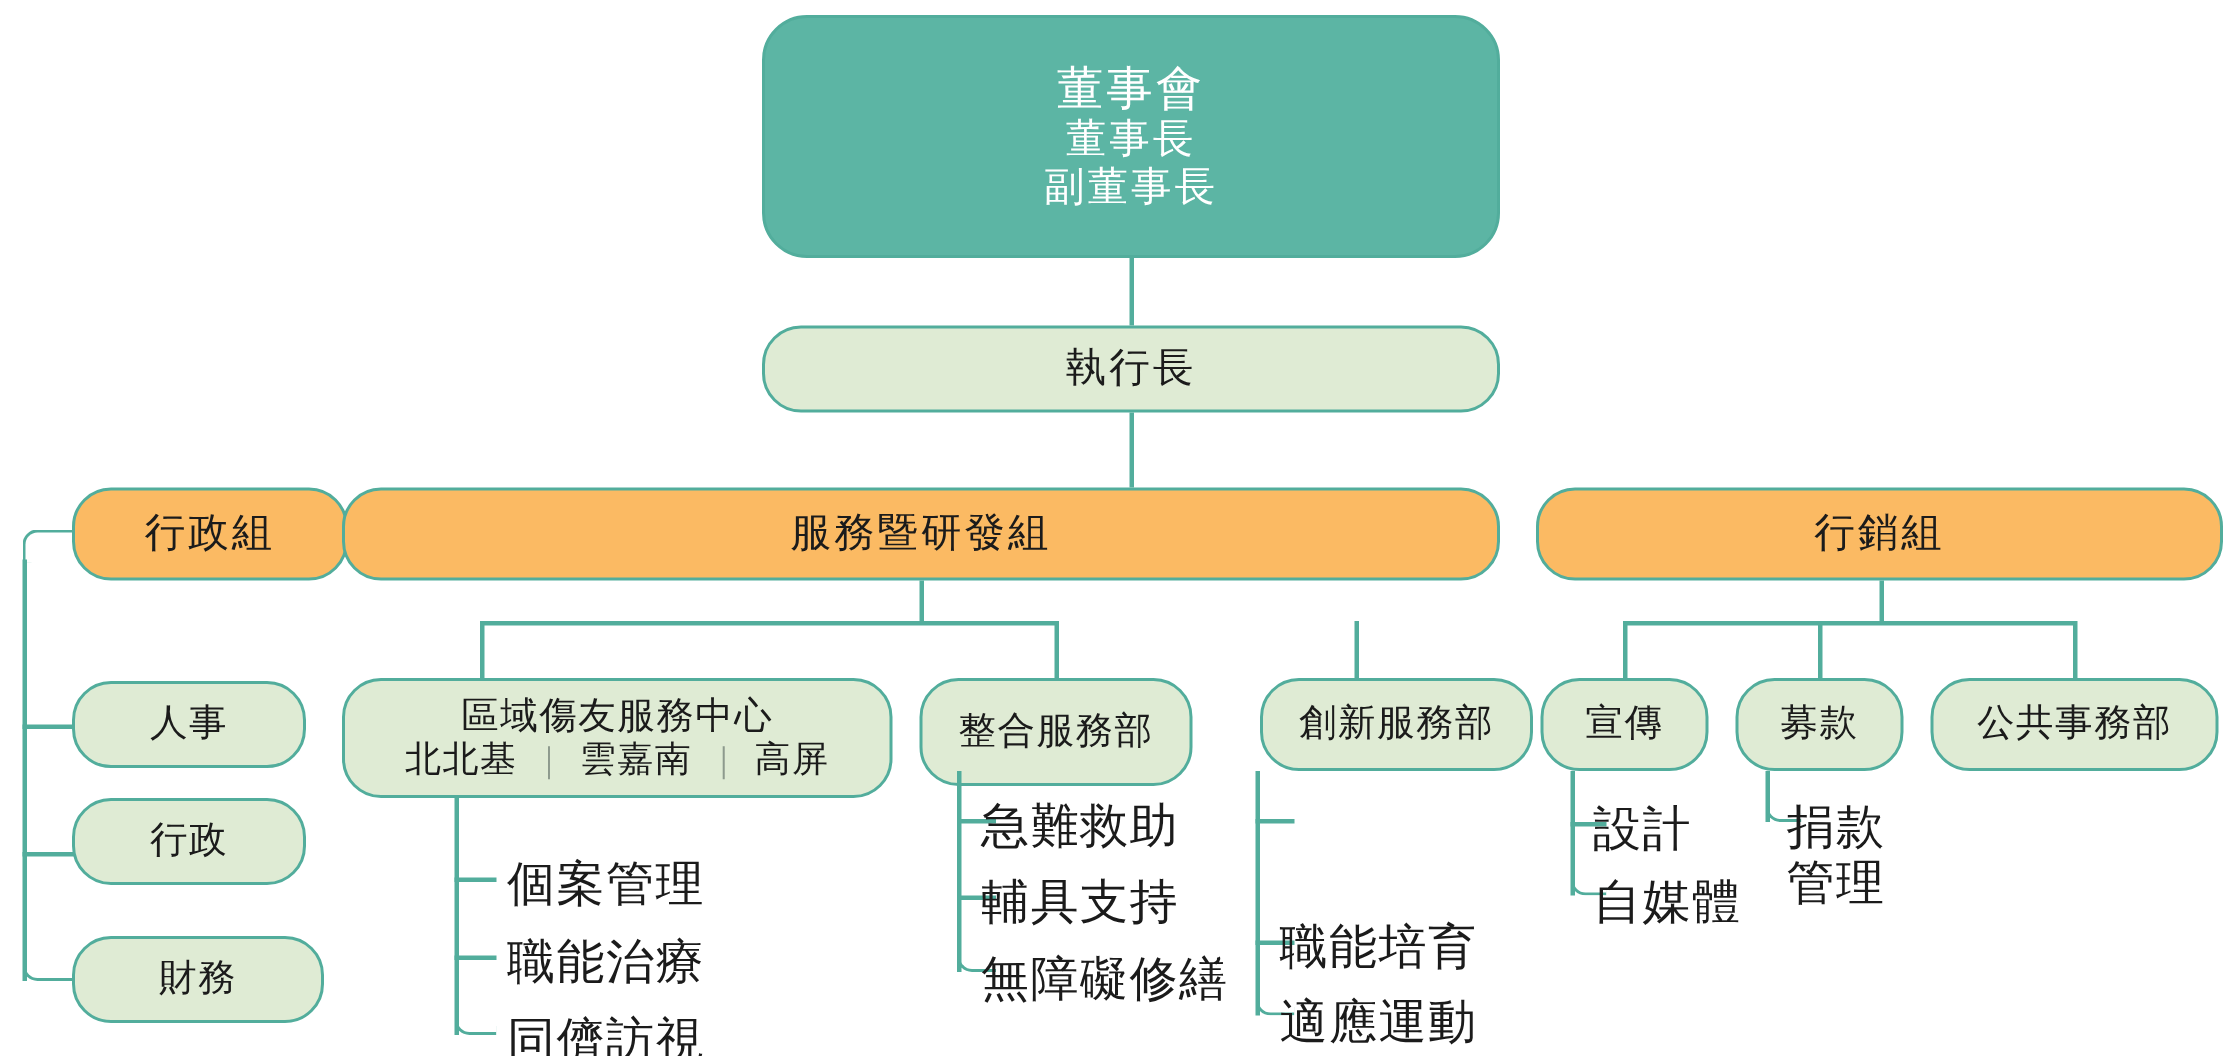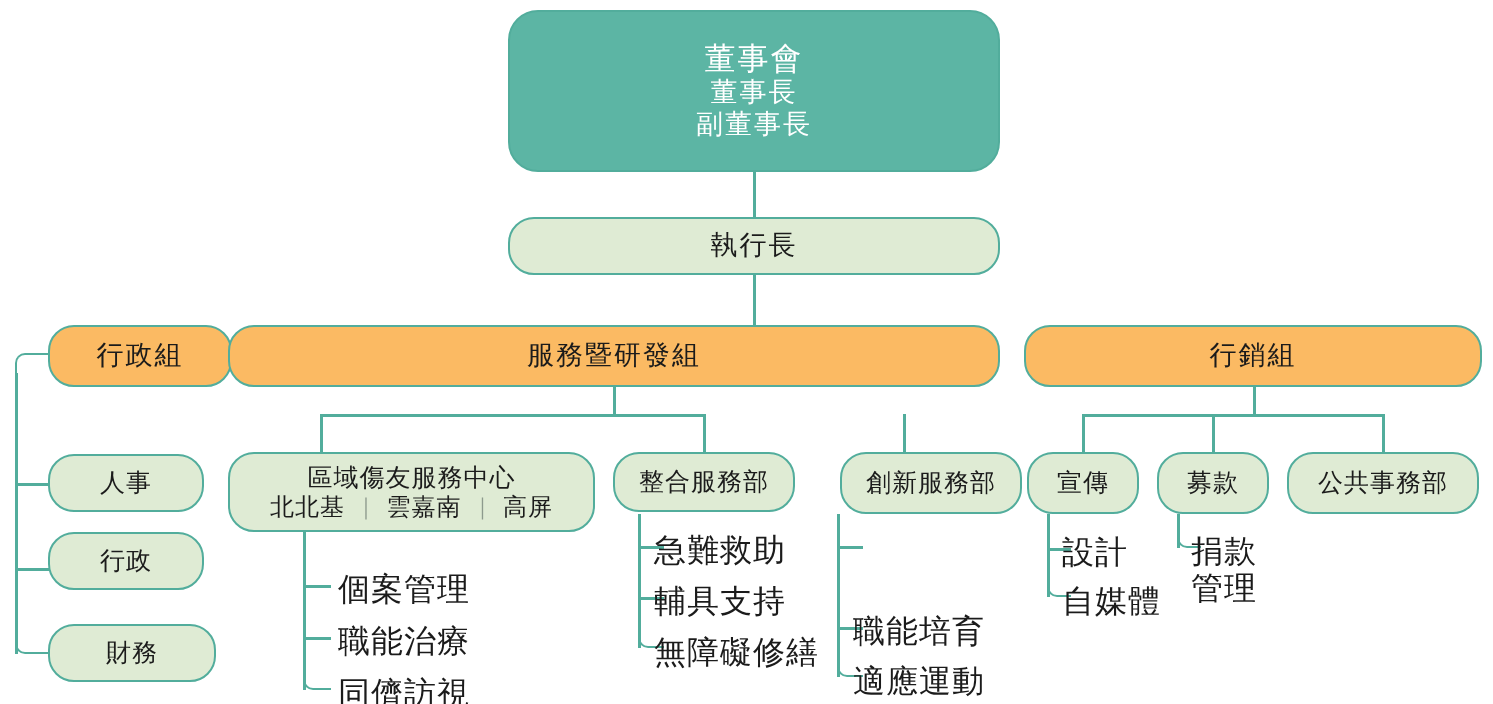--- a/index.html
+++ b/index.html
@@ -107,21 +107,21 @@
   </div>
 
   <div class="ln v" style="left:303px;top:532px;height:158px;"></div>
   <div class="ln h" style="left:303px;top:585px;width:28px;"></div>
   <div class="ln h" style="left:303px;top:637px;width:28px;"></div>
   <div class="elbow bl" style="left:303px;top:670px;width:28px;height:20px;"></div>
   <div class="leaf t-leaf" style="left:338px;top:572px;">個案管理</div>
   <div class="leaf t-leaf" style="left:338px;top:624px;">職能治療</div>
   <div class="leaf t-leaf" style="left:338px;top:676px;">同儕訪視</div>
 
-  <div class="box pale" style="left:613px;top:452px;width:182px;height:60px;">
+  <div class="box pale" style="left:613px;top:452px;width:182px;height:72px;">
     <div class="t-dept">整合服務部</div>
   </div>
   <div class="ln v" style="left:638px;top:514px;height:134px;"></div>
   <div class="ln h" style="left:638px;top:546px;width:26px;"></div>
   <div class="ln h" style="left:638px;top:597px;width:26px;"></div>
   <div class="elbow bl" style="left:638px;top:628px;width:26px;height:20px;"></div>
   <div class="leaf t-leaf" style="left:654px;top:533px;">急難救助</div>
   <div class="leaf t-leaf" style="left:654px;top:584px;">輔具支持</div>
   <div class="leaf t-leaf" style="left:654px;top:635px;">無障礙修繕</div>
 

